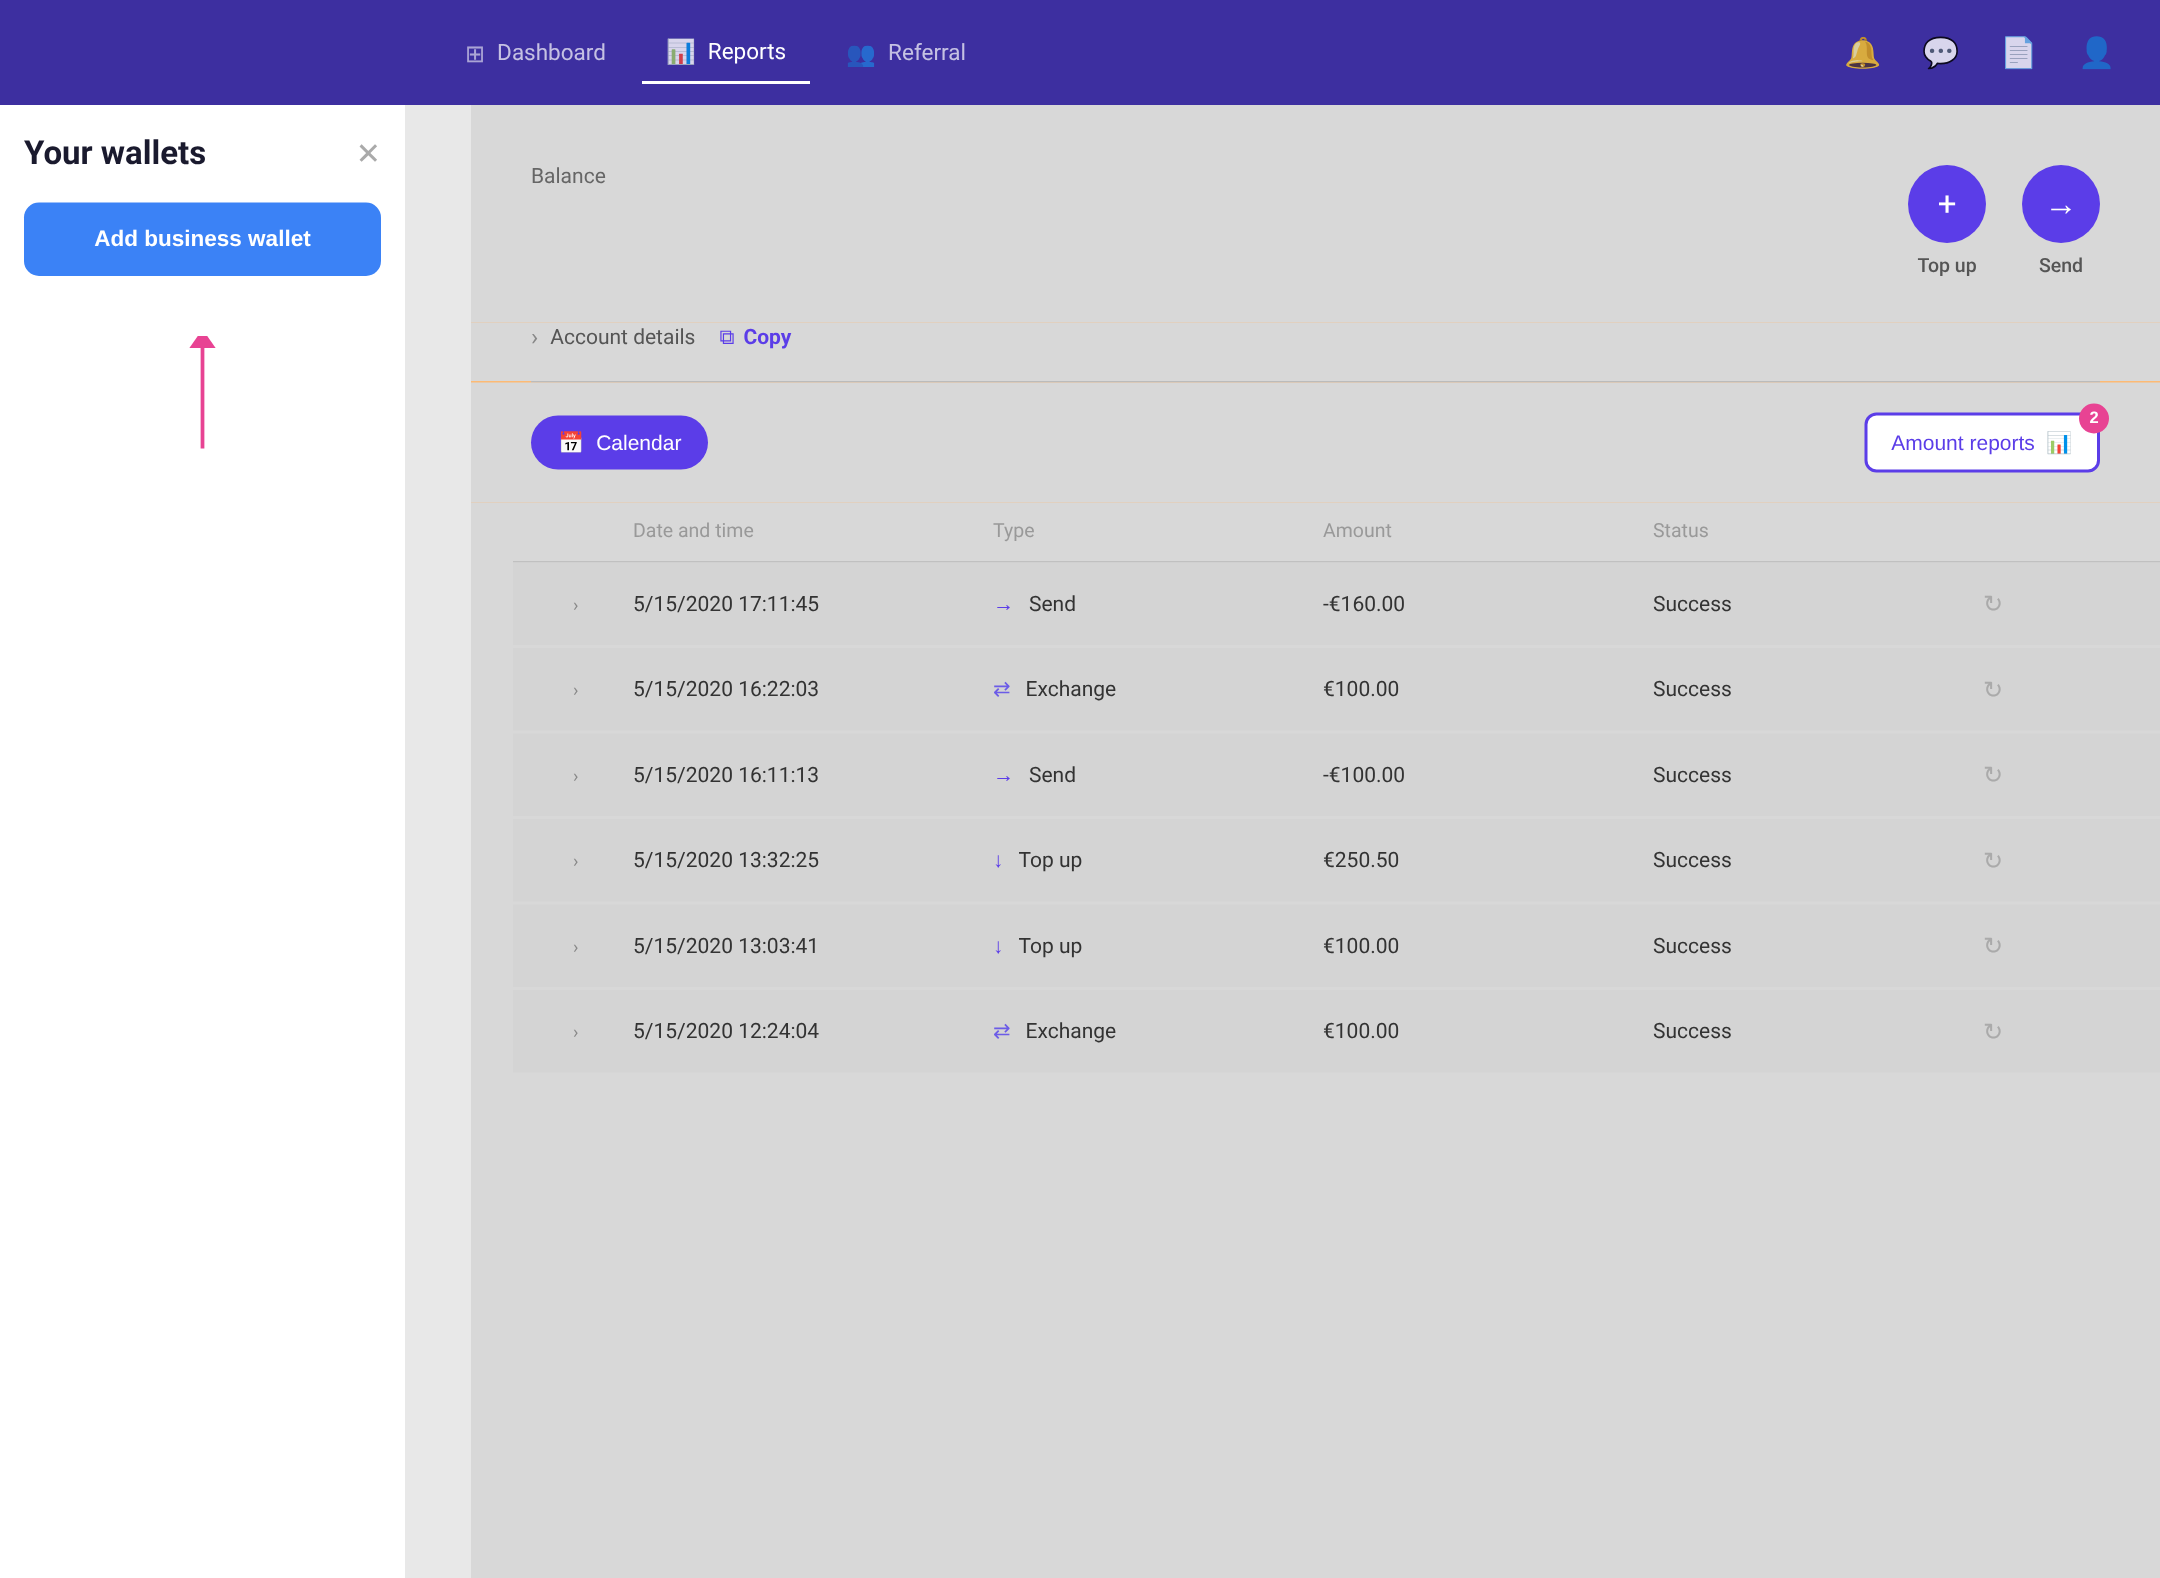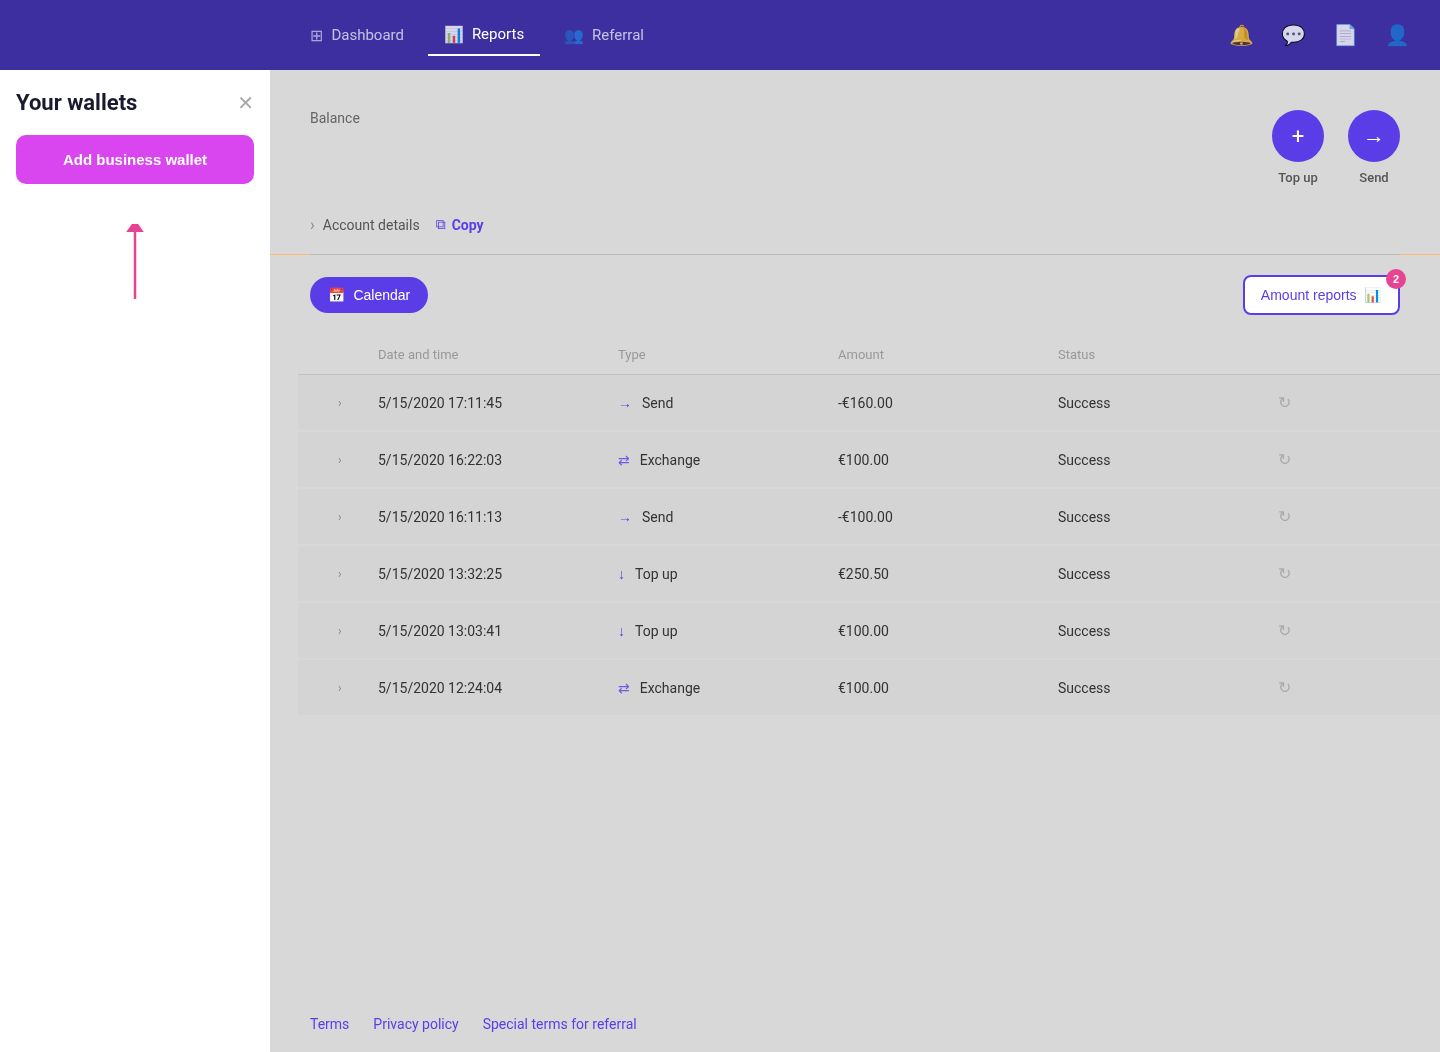--- a/index.html
+++ b/index.html
@@ -51,21 +51,21 @@
       background: linear-gradient(135deg, #a29bfe, #6c5ce7);
       display: flex; align-items: center; justify-content: center;
       font-size: 20px; flex-shrink: 0;
     }
     .wallet-info { flex: 1; }
     .wallet-name { font-size: 15px; font-weight: 600; color: #1a1a2e; }
     .wallet-id { font-size: 12px; color: #888; margin-top: 2px; }
     .wallet-menu { color: #888; cursor: pointer; font-size: 18px; }
 
     .add-wallet-btn {
-      background: #d946ef; color: white; border: none;
+      background: #3b82f6; color: white; border: none;
       border-radius: 10px; padding: 16px 24px;
       font-size: 15px; font-weight: 600; cursor: pointer;
       width: 100%; margin-bottom: 30px;
     }
 
     .arrow-up {
       display: flex; justify-content: center; margin-top: 10px;
     }
 
     
@@ -187,21 +187,21 @@
       </div>
       <div class="nav-right">
         <div class="nav-right-icon">🔔</div>
         <div class="nav-right-icon">💬</div>
         <div class="nav-right-icon">📄</div>
         <div class="nav-right-icon">👤</div>
       </div>
     </div>
   </div>
 
-  <div class="main-layout" style="flex:1; overflow:hidden;">
+  <div class="main-layout" style="flex:1; overflow:hidden;gap:44px;">
 
     <div class="sidebar">
       <div class="sidebar-header">
         <span class="sidebar-title">Your wallets</span>
         <button class="close-btn">✕</button>
       </div>
 
 
       <button class="add-wallet-btn">Add business wallet</button>
 
@@ -335,20 +335,15 @@
       <span class="type-icon exchange">⇄</span>
       <span>Exchange</span>
     </div>
     <div>€100.00</div>
     <div>Success</div>
     <div class="refresh-icon">↻</div>
   </div>
           </div>
       </div>
 
-      <div class="footer">
-        <a class="footer-link">Terms</a>
-        <a class="footer-link">Privacy policy</a>
-        <a class="footer-link">Special terms for referral</a>
-      </div>
     </div>
   </div>
 </div>
 
 </body></html>

